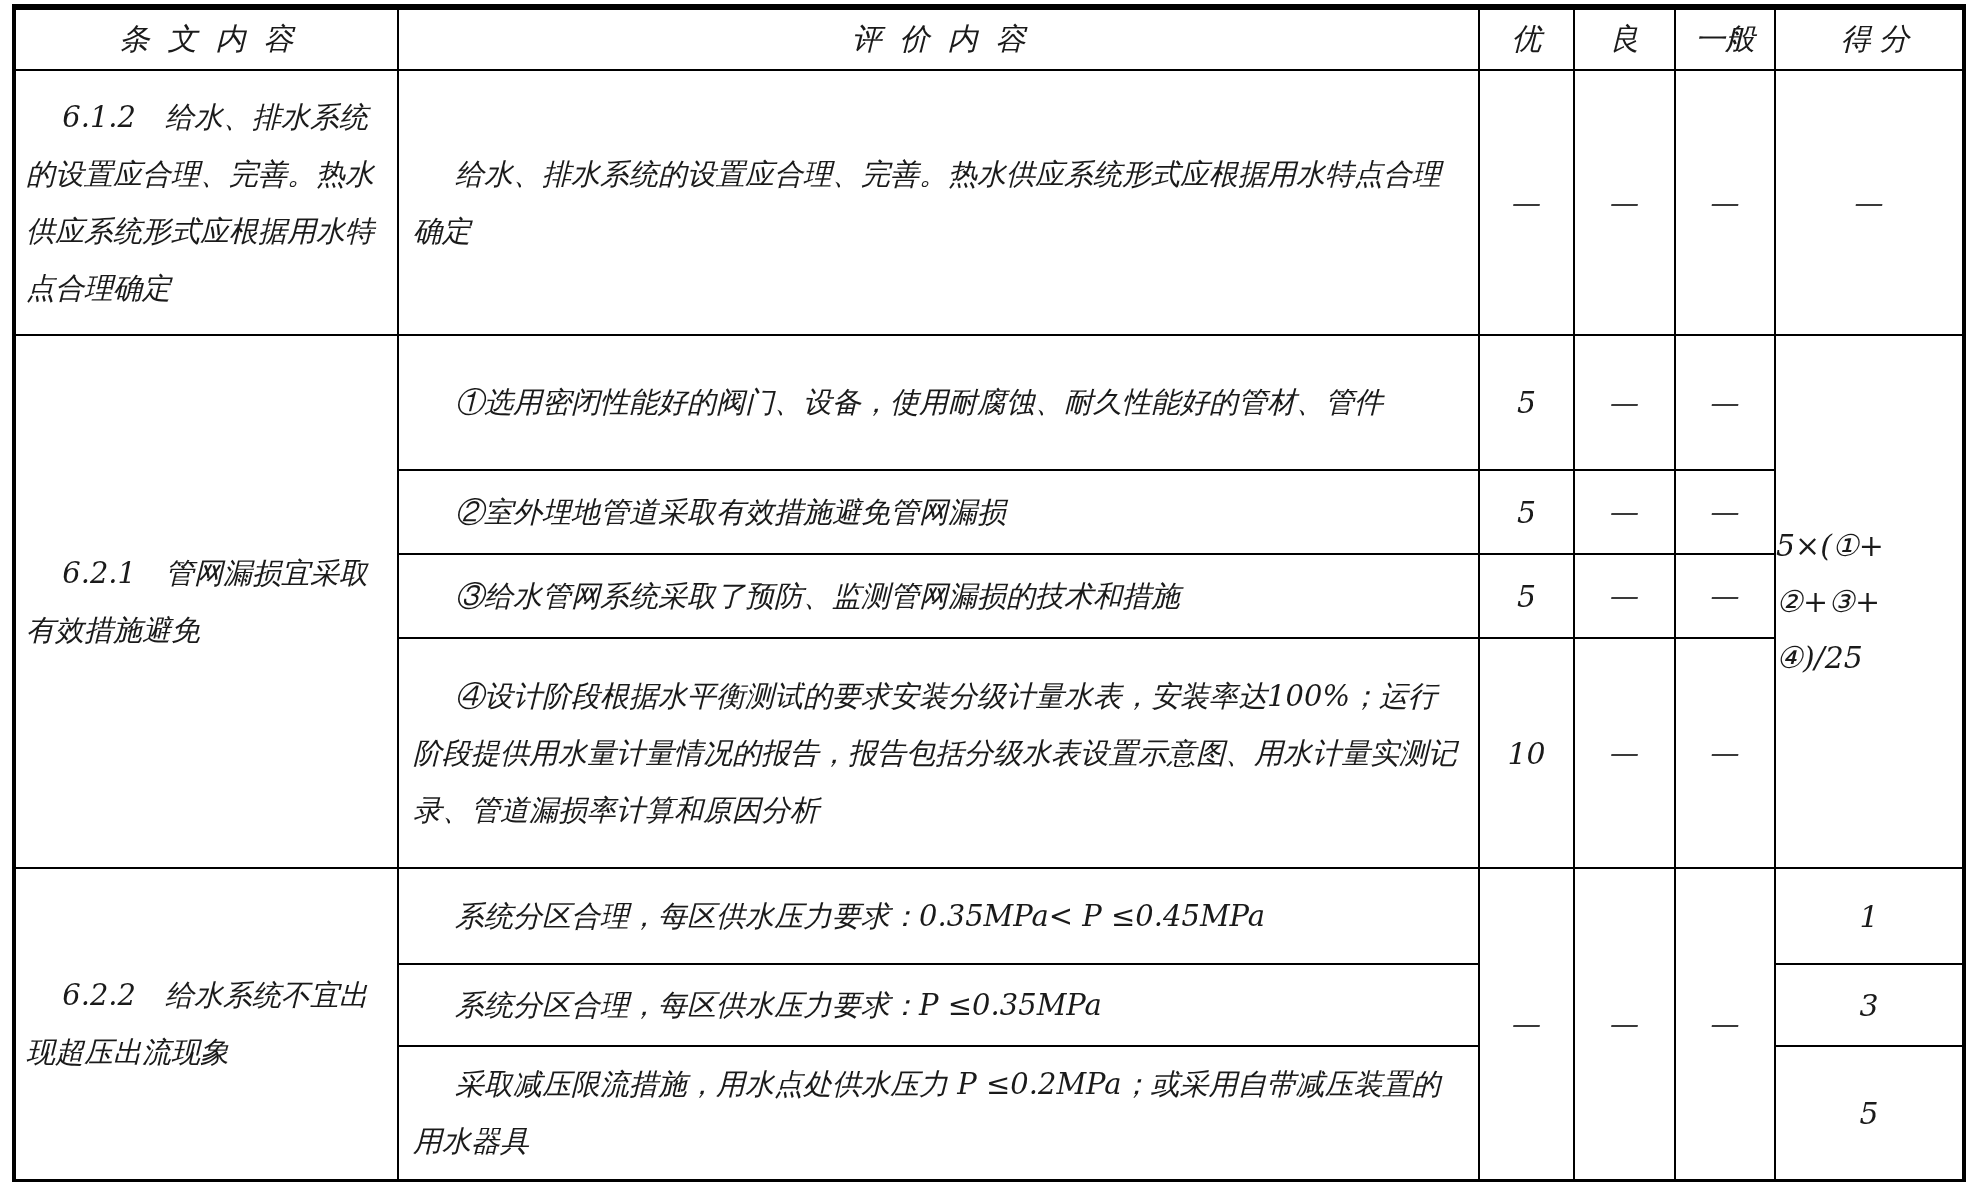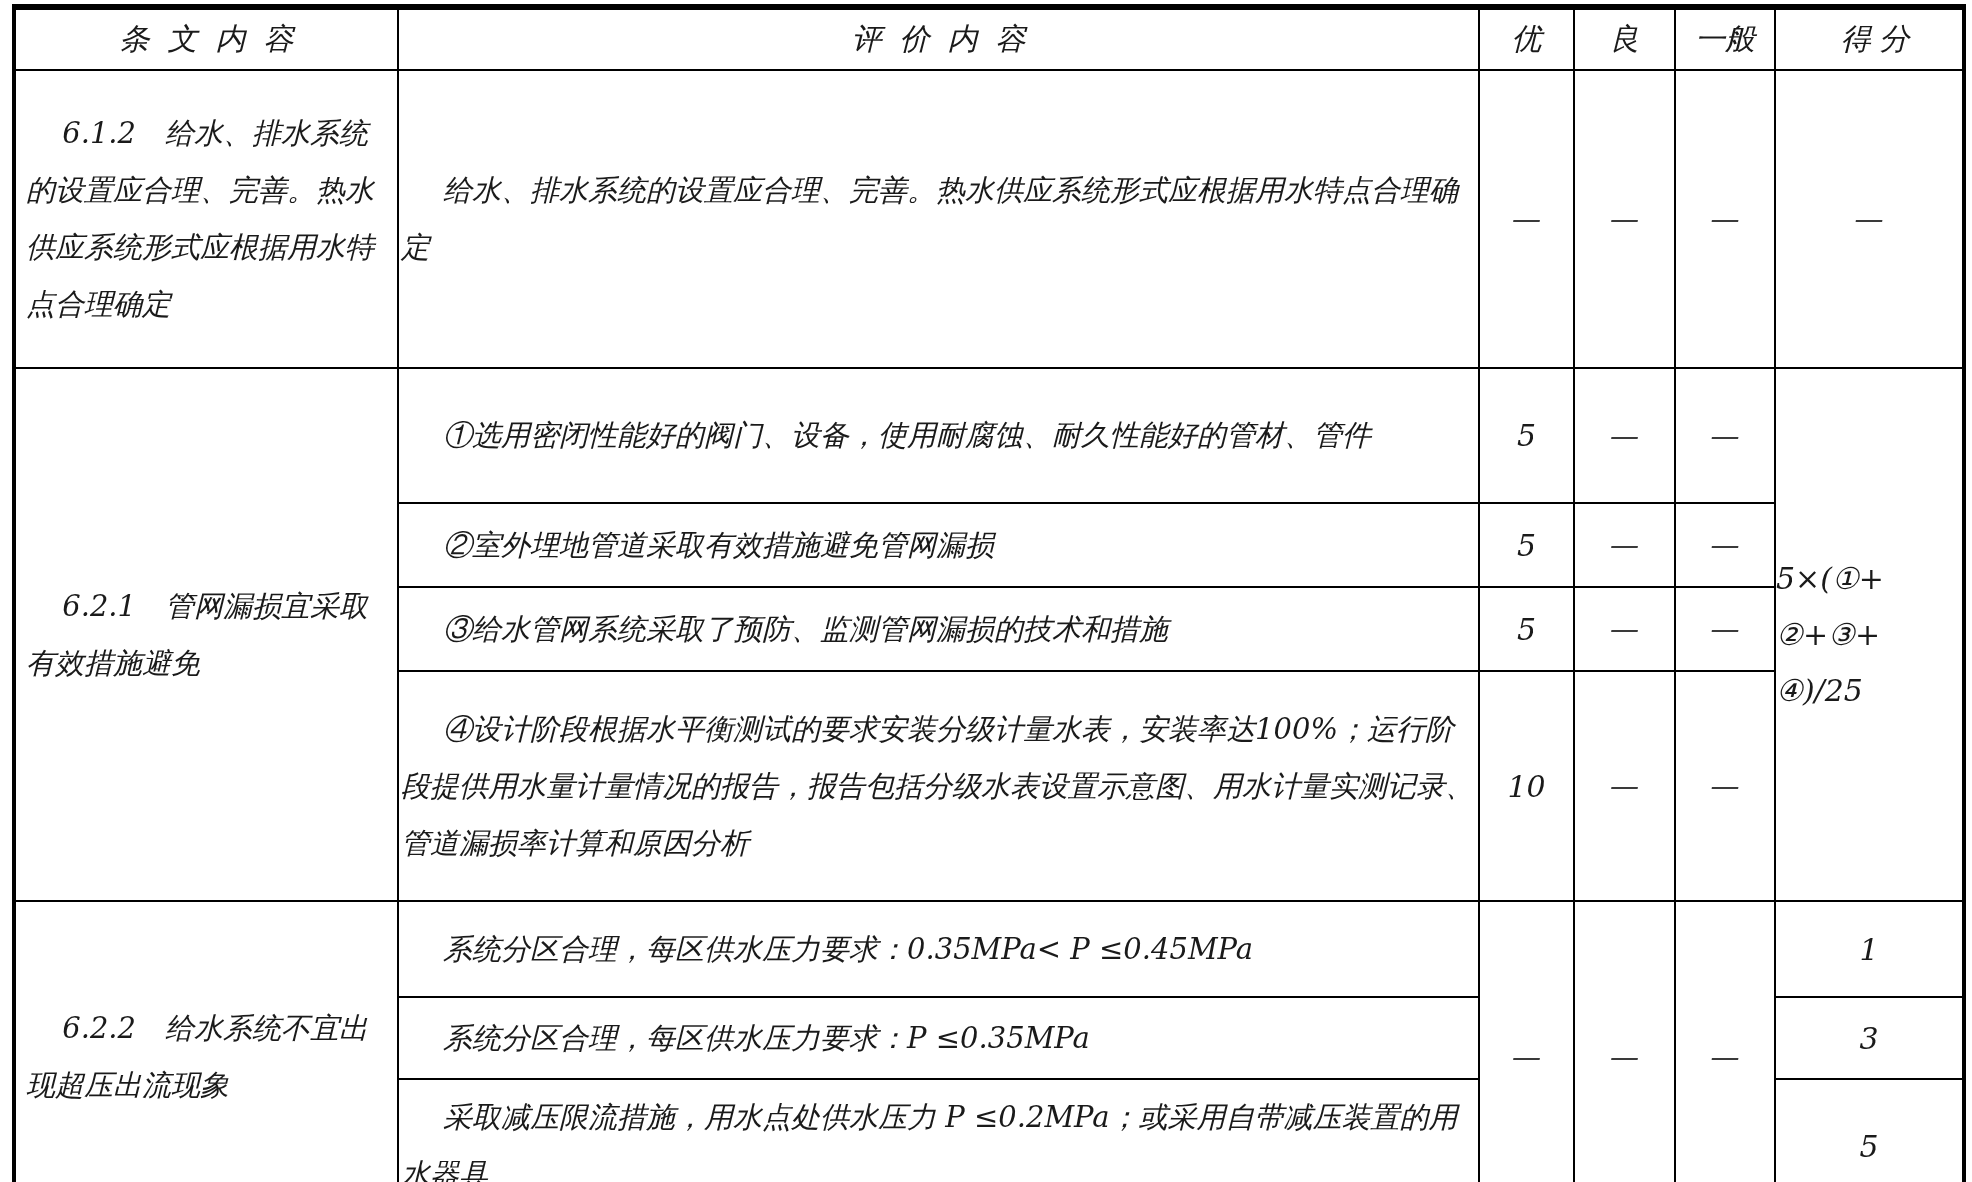--- a/index.html
+++ b/index.html
@@ -23,21 +23,21 @@
     font-weight:normal;
     overflow:hidden;
   }
   th{font-size:30px;text-align:center;}
   .ls-wide{letter-spacing:0.6em;text-indent:0.6em;}
   .ls-small{letter-spacing:0.28em;text-indent:0.28em;padding-left:12px;}
   .para{
     font-size:29px;
     line-height:57px;
     text-indent:1.45em;
-    padding:4px 2px;
+    padding:4px 14px;
     text-align:left;
   }
   .clause .para{padding:4px 10px;text-indent:1.25em;}
   .num{text-align:center;font-size:30px;}
   .dash{text-align:center;font-size:29px;color:#3a3a3a;}
   .formula{
     font-size:30px;line-height:56px;
   }
 </style>
 </head>
@@ -56,21 +56,21 @@
   <tbody>
       <tr style="height:63px">
     <th class="ls-wide">条文内容</th>
     <th class="ls-wide">评价内容</th>
     <th>优</th>
     <th>良</th>
     <th>一般</th>
     <th class="ls-small">得分</th>
   </tr>
 
-  <tr style="height:298px">
+  <tr style="height:265px">
     <td class="clause">
       <div class="para">6.1.2　给水、排水系统的设置应合理、完善。热水供应系统形式应根据用水特点合理确定</div>
     </td>
     <td>
       <div class="para">给水、排水系统的设置应合理、完善。热水供应系统形式应根据用水特点合理确定</div>
     </td>
     <td class="dash">—</td>
     <td class="dash">—</td>
     <td class="dash">—</td>
     <td class="dash">—</td>

